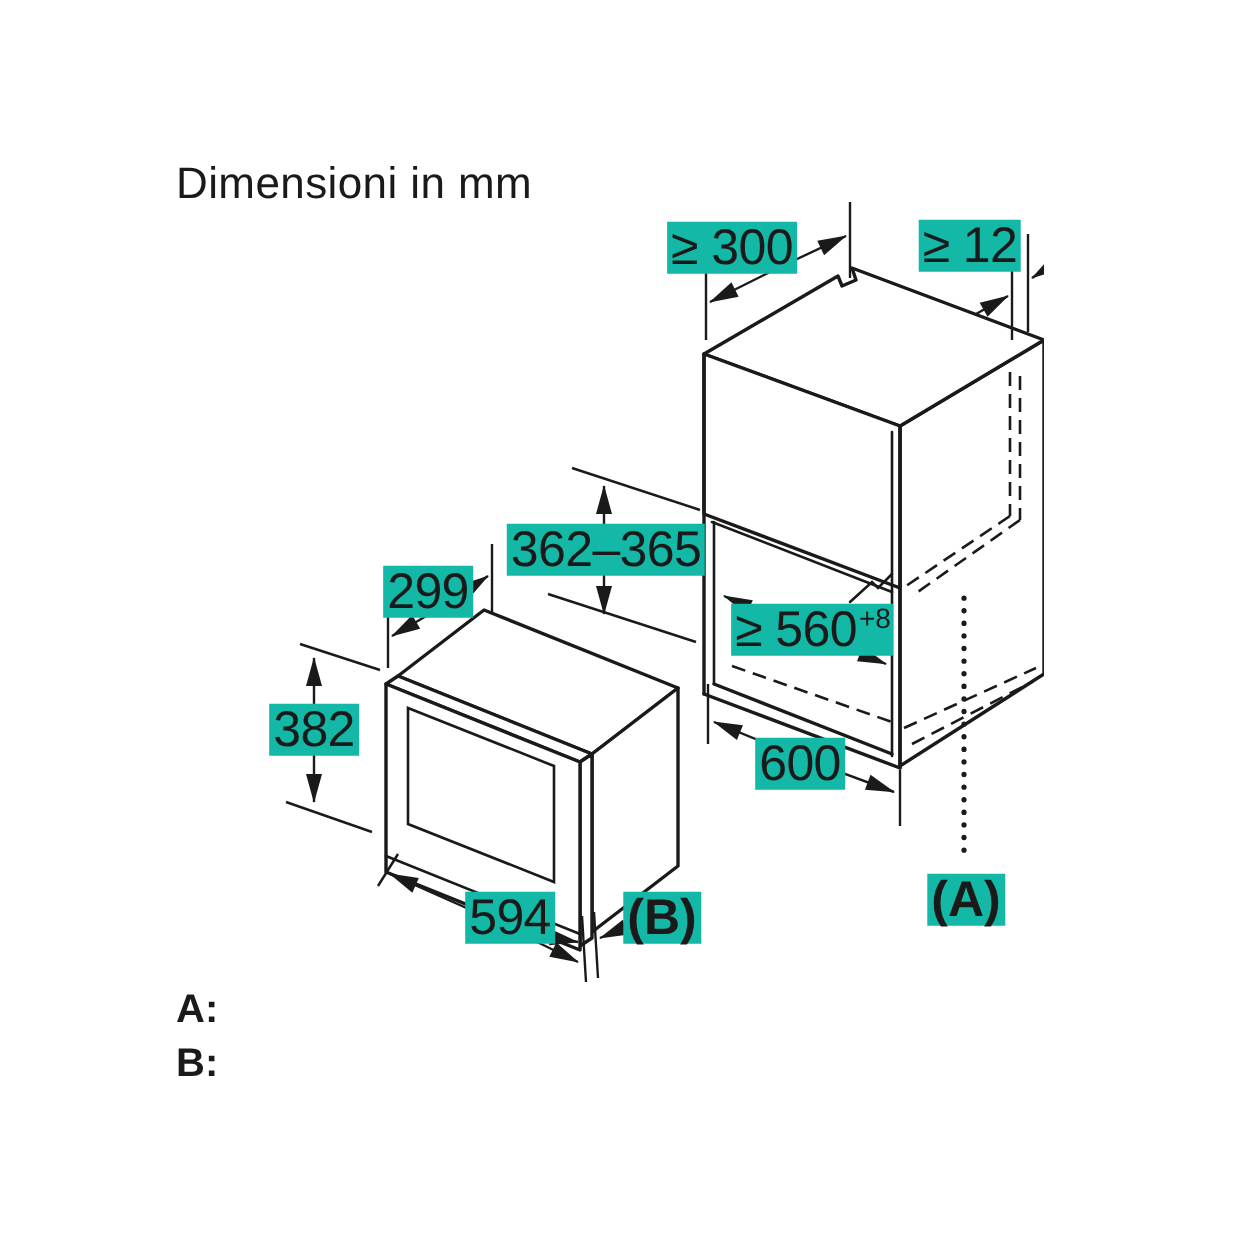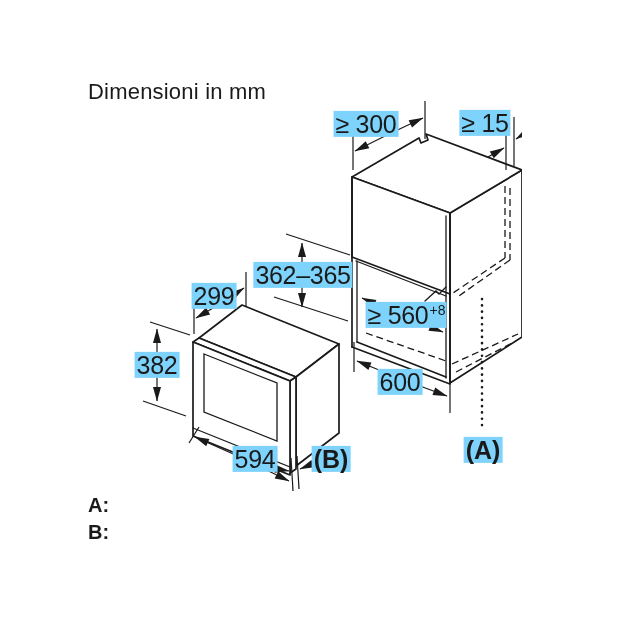--- a/index.html
+++ b/index.html
@@ -12,21 +12,21 @@
   .face{stroke:#1a1a1a;stroke-width:1.7;fill:#ffffff;stroke-linejoin:round;}
   .thin{stroke:#1a1a1a;stroke-width:1.3;fill:none;stroke-linecap:round;}
   .dim{stroke:#1a1a1a;stroke-width:1.2;fill:none;}
   .dash{stroke:#1a1a1a;stroke-width:1.3;fill:none;stroke-dasharray:7 4;}
   .dots{stroke:#1a1a1a;stroke-width:2.6;fill:none;stroke-dasharray:0.1 6.2;stroke-linecap:round;}
   .page-title{
     position:absolute;left:88px;top:79px;font-size:22px;letter-spacing:0.2px;white-space:nowrap;
   }
   .dim-label{
     position:absolute;transform:translate(-50%,-50%);font-size:25px;line-height:1.05;
-    background:#7dd3fc;padding:0 2px;white-space:nowrap;letter-spacing:-0.3px;
+    background:#14b8a6;padding:0 2px;white-space:nowrap;letter-spacing:-0.3px;
   }
   .dim-label.bold{font-weight:bold;letter-spacing:0;}
   .sup{font-size:14px;position:relative;top:-9px;left:1px;letter-spacing:0;}
   .legend{position:absolute;left:88px;top:492px;font-size:20px;line-height:27px;}
   .legend-row{display:flex;white-space:nowrap;}
   .legend-key{font-weight:bold;margin-right:7px;}
 </style>
 </head>
 <body>
 
@@ -125,21 +125,21 @@
       <line class="dim" x1="240" y1="457" x2="195" y2="437" marker-end="url(#arr)"></line>
       <line class="dim" x1="240" y1="457" x2="289" y2="481" marker-end="url(#arr)"></line>
 
       <line class="dim" x1="297" y1="456" x2="299" y2="489"></line>
       <line class="dim" x1="265" y1="467" x2="289" y2="471" marker-end="url(#arr)"></line>
       <line class="dim" x1="312" y1="464" x2="300" y2="469" marker-end="url(#arr)"></line>
     </g>
   </svg>
 
   <div class="dim-label" style="left:366px;top:124px;">≥ 300</div>
-  <div class="dim-label" style="left:485px;top:123px;">≥ 15</div>
+  <div class="dim-label" style="left:485px;top:123px;">≥ 12</div>
   <div class="dim-label" style="left:303px;top:275px;">362–365</div>
   <div class="dim-label" style="left:214px;top:296px;">299</div>
   <div class="dim-label" style="left:406px;top:315px;text-align:center;"><span>≥ 560</span><span class="sup">+8</span></div>
   <div class="dim-label" style="left:400px;top:382px;">600</div>
   <div class="dim-label" style="left:157px;top:365px;">382</div>
   <div class="dim-label" style="left:237px;top:459px;margin-left:18px;">594</div>
   <div class="dim-label bold" style="left:331px;top:459px;">(B)</div>
   <div class="dim-label bold" style="left:483px;top:450px;">(A)</div>
 
   <div class="legend">

